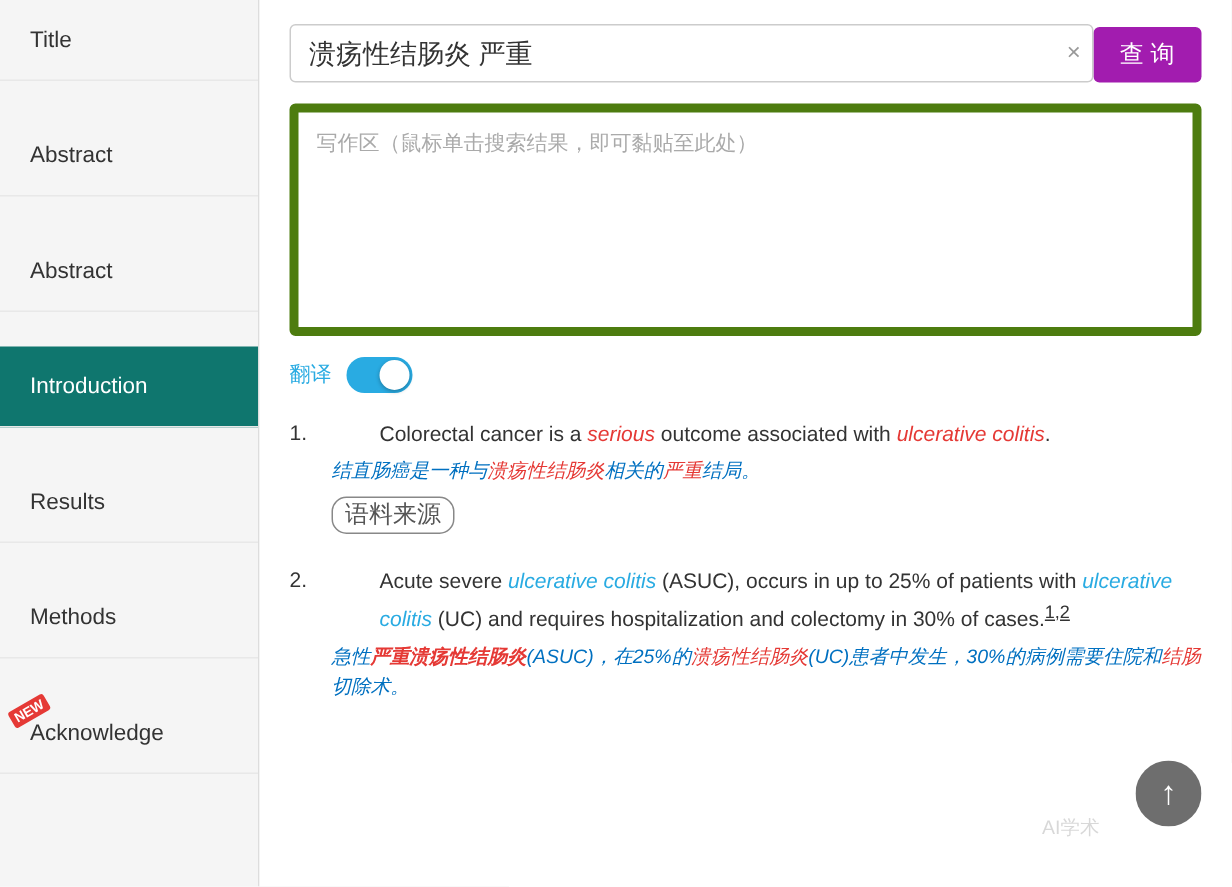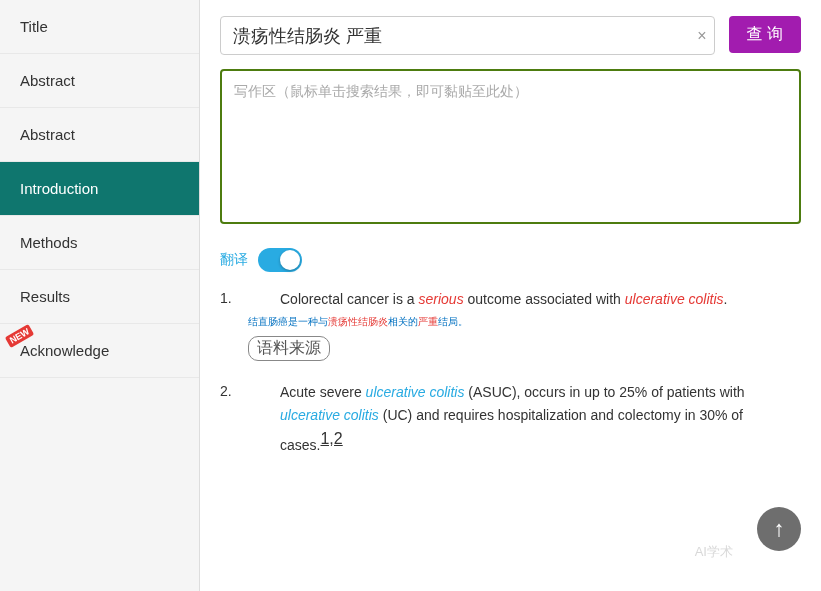--- a/index.html
+++ b/index.html
@@ -1,25 +1,26 @@
 <!DOCTYPE html>
 <html><head>
   <meta charset="utf-8">
   <style>
     * { box-sizing: border-box; margin: 0; padding: 0; }
     body { font-family: "Microsoft YaHei", "PingFang SC", Arial, sans-serif; font-size: 14px; background: #f0f0f0; display: flex; height: 591px; overflow: hidden; }
 
     
     .sidebar {
-      width: 200px;
+      width: 173px;
       background: #f5f5f5;
       border-right: 1px solid #ddd;
       display: flex;
       flex-direction: column;
       flex-shrink: 0;
+      gap: 23px;
     }
     .sidebar-item {
       padding: 18px 20px;
       cursor: pointer;
       font-size: 15px;
       color: #333;
       border-bottom: 1px solid #e8e8e8;
       position: relative;
       display: flex;
       align-items: center;
@@ -45,23 +46,23 @@
     .main {
       flex: 1;
       background: #fff;
       overflow-y: auto;
       padding: 16px 20px;
     }
 
     
     .search-bar {
       display: flex;
-      align-items: flex-start;
+      align-items: flex-end;
       margin-bottom: 14px;
-      gap: 14px;
+      gap: 0;
     }
     .search-input-wrap {
       flex: 1;
       position: relative;
     }
     .search-input {
       width: 100%;
       border: 1px solid #ccc;
       border-radius: 4px;
       padding: 8px 32px 8px 12px;
@@ -87,27 +88,27 @@
       border: none;
       border-radius: 4px;
       padding: 8px 18px;
       font-size: 16px;
       cursor: pointer;
       white-space: nowrap;
     }
 
     
     .writing-area {
-      border: 2px solid #4d7c0f;
+      border: 6px solid #4d7c0f;
       border-radius: 4px;
       min-height: 155px;
       padding: 12px;
       color: #aaa;
       font-size: 14px;
-      margin-bottom: 24px;
+      margin-bottom: 14px;
       background: #fff;
     }
 
     
     .translate-row {
       display: flex;
       align-items: center;
       gap: 10px;
       margin-bottom: 16px;
     }
@@ -155,39 +156,40 @@
     }
     .result-content { flex: 1; }
     .result-en {
       font-size: 14px;
       color: #333;
       line-height: 1.6;
       margin-bottom: 4px;
       margin-left: 32px;
     }
     .result-cn {
-      font-size: 10px;
+      font-size: 13px;
       color: #0070c0;
       line-height: 1.6;
       margin-bottom: 6px;
+      font-style: italic;
     }
     .source-badge {
       display: inline-block;
       border: 1px solid #888;
       border-radius: 10px;
       padding: 1px 8px;
       font-size: 16px;
       color: #555;
       cursor: pointer;
     }
     .italic-red { color: #e53935; font-style: italic; }
     .italic-blue { color: #29abe2; font-style: italic; }
     .cn-red { color: #e53935; }
     .cn-em { color: #e53935; font-weight: bold; }
-    sup { font-size: 16px; text-decoration: underline; }
+    sup { font-size: 12px; text-decoration: underline; }
 
     
     .scroll-up-btn {
       position: fixed;
       bottom: 40px;
       right: 20px;
       width: 44px;
       height: 44px;
       background: #555;
       border-radius: 50%;
@@ -220,24 +222,24 @@
   <div class="sidebar-item">
     <span>Abstract</span>
   </div>
   <div class="sidebar-item">
     <span>Abstract</span>
   </div>
   <div class="sidebar-item active">
     <span>Introduction</span>
   </div>
   <div class="sidebar-item">
+    <span>Results</span>
+  </div>
+  <div class="sidebar-item">
     <span>Methods</span>
-  </div>
-  <div class="sidebar-item">
-    <span>Results</span>
   </div>
   <div class="sidebar-item">
     <span class="new-badge">NEW</span>
     <span>Acknowledge</span>
   </div>
 </div>
 
 <div class="main">
 
   <div class="search-bar">
@@ -275,20 +277,23 @@
         <span class="source-badge">语料来源</span>
       </div>
     </li>
 
     <li class="result-item">
       <span class="result-num">2.</span>
       <div class="result-content">
         <div class="result-en">
           Acute severe <span class="italic-blue"><em>ulcerative colitis</em></span> (ASUC), occurs in up to 25% of patients with <span class="italic-blue"><em>ulcerative colitis</em></span> (UC) and requires hospitalization and colectomy in 30% of cases.<sup>1,2</sup>
         </div>
+        <div class="result-cn">
+          急性<span class="cn-em">严重溃疡性结肠炎</span>(ASUC)，在25%的<span class="cn-red">溃疡性结肠炎</span>(UC)患者中发生，<span>30%</span>的病例需要住院和<span class="cn-red">结肠</span>切除术。
+        </div>
       </div>
     </li>
 
   </ul>
 
 </div>
 
 <div class="scroll-up-btn">
   <span>↑</span>
 </div>

